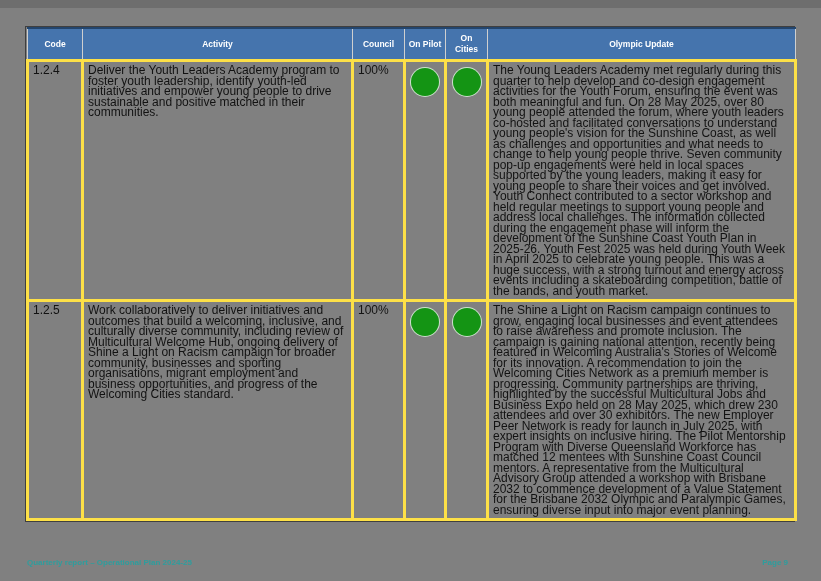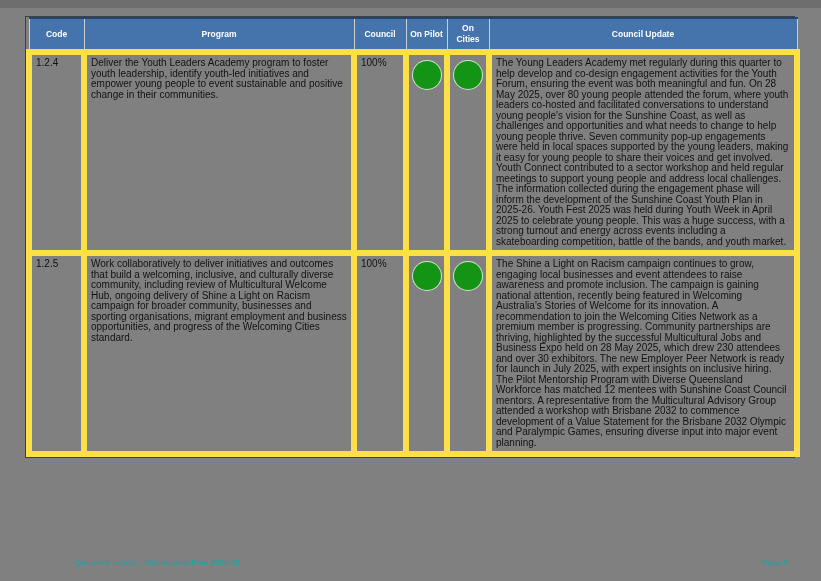--- a/index.html
+++ b/index.html
@@ -9,21 +9,21 @@
     font-family: "Liberation Sans", sans-serif;
     position: relative;
     overflow: hidden;
   }
   .top-strip {
     position: absolute; top: 0; left: 0;
     width: 821px; height: 8px;
     background: #6e6e6e;
   }
   .table-wrap {
-    position: absolute; left: 25px; top: 16px;
+    position: absolute; left: 25px; top: 26px;
     width: 770px;
     border: 1px solid #3f3f3f;
     box-sizing: border-box;
   }
   table.report {
     width: 100%;
     border-collapse: collapse;
     table-layout: fixed;
   }
   table.report th {
@@ -33,44 +33,43 @@
     font-weight: bold;
     text-align: center;
     vertical-align: middle;
     height: 28px;
     border: 1px solid #cfcfcf;
     border-top: 2px solid #23456d;
     padding: 1px 2px;
     line-height: 1.25;
   }
   table.report td {
-    border: 6px solid #fde047;
+    border: 3px solid #fde047;
     vertical-align: top;
-    font-size: 10px;
+    font-size: 12px;
     line-height: 10.5px;
     color: #121212;
     padding: 3px 4px;
     word-wrap: break-word;
   }
   tr.row-1 td { height: 179px; }
   tr.row-2 td { height: 171px; }
   td.code-cell { text-align: left; padding-top: 5px; }
   td.progress-cell { padding-top: 5px; }
   td.status-cell { text-align: center; }
   .status-circle {
     width: 28px; height: 28px;
     border-radius: 50%;
     margin: 3px auto 0 auto;
     box-shadow: 0 0 0 1px #cde3cd;
   }
   .footer-left {
     position: absolute; left: 27px; top: 558px;
     font-size: 8px; font-weight: bold;
     color: #2e9d9d;
-    margin-left: 48px;
   }
   .footer-right {
     position: absolute; right: 33px; top: 558px;
     font-size: 8px; font-weight: bold;
     color: #2e9d9d;
     text-align: center;
   }
 </style>
 </head>
 <body>
@@ -83,31 +82,31 @@
       <col style="width:55px">
       <col style="width:270px">
       <col style="width:52px">
       <col style="width:41px">
       <col style="width:42px">
       <col style="width:308px">
     </colgroup>
     <thead>
       <tr>
         <th>Code</th>
-        <th>Program</th>
+        <th>Activity</th>
         <th>Council</th>
         <th>On Pilot</th>
         <th>On Cities</th>
-        <th>Council Update</th>
+        <th>Olympic Update</th>
       </tr>
     </thead>
     <tbody>
       <tr class="row-1">
         <td class="code-cell">1.2.4</td>
-        <td>Deliver the Youth Leaders Academy program to foster youth leadership, identify youth-led initiatives and empower young people to event sustainable and positive change in their communities.</td>
+        <td>Deliver the Youth Leaders Academy program to foster youth leadership, identify youth-led initiatives and empower young people to drive sustainable and positive matched in their communities.</td>
         <td class="progress-cell">100%</td>
         <td class="status-cell">
           <div class="status-circle" style="background-color: rgb(20, 148, 20);"></div>
         </td>
         <td class="status-cell">
           <div class="status-circle" style="background-color: rgb(20, 148, 20);"></div>
         </td>
         <td>The Young Leaders Academy met regularly during this quarter to help develop and co-design engagement activities for the Youth Forum, ensuring the event was both meaningful and fun. On 28 May 2025, over 80 young people attended the forum, where youth leaders co-hosted and facilitated conversations to understand young people's vision for the Sunshine Coast, as well as challenges and opportunities and what needs to change to help young people thrive. Seven community pop-up engagements were held in local spaces supported by the young leaders, making it easy for young people to share their voices and get involved. Youth Connect contributed to a sector workshop and held regular meetings to support young people and address local challenges. The information collected during the engagement phase will inform the development of the Sunshine Coast Youth Plan in 2025-26. Youth Fest 2025 was held during Youth Week in April 2025 to celebrate young people. This was a huge success, with a strong turnout and energy across events including a skateboarding competition, battle of the bands, and youth market.</td>
       </tr>
       <tr class="row-2">

